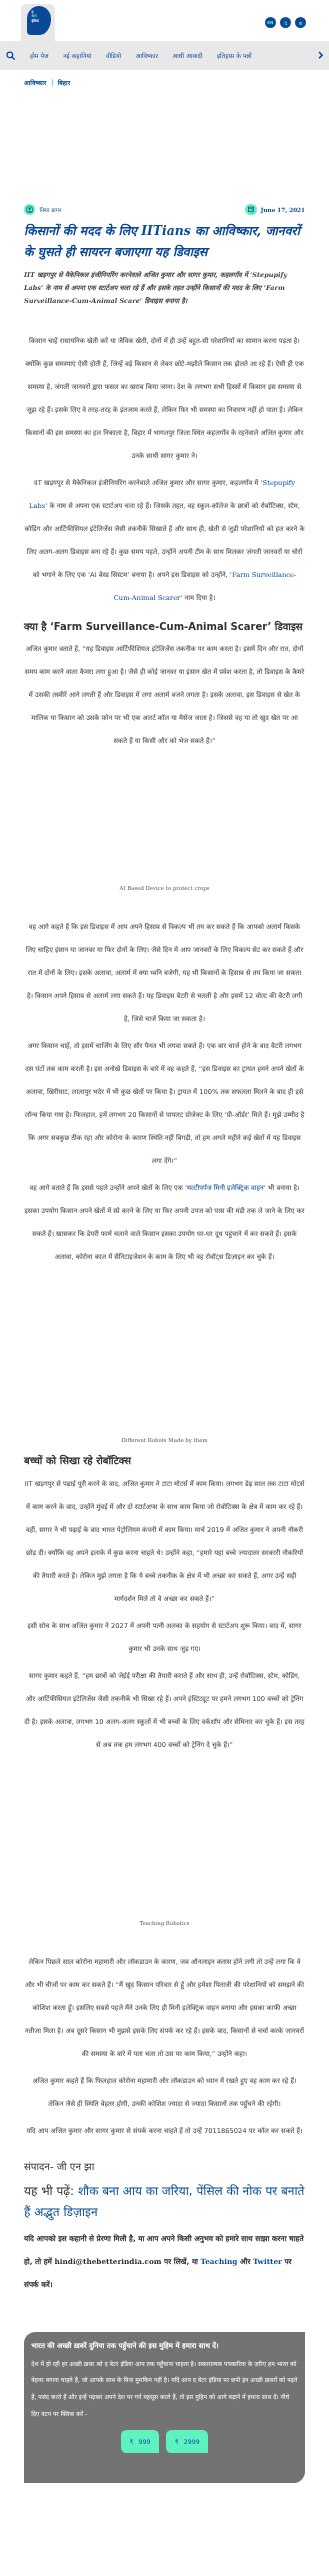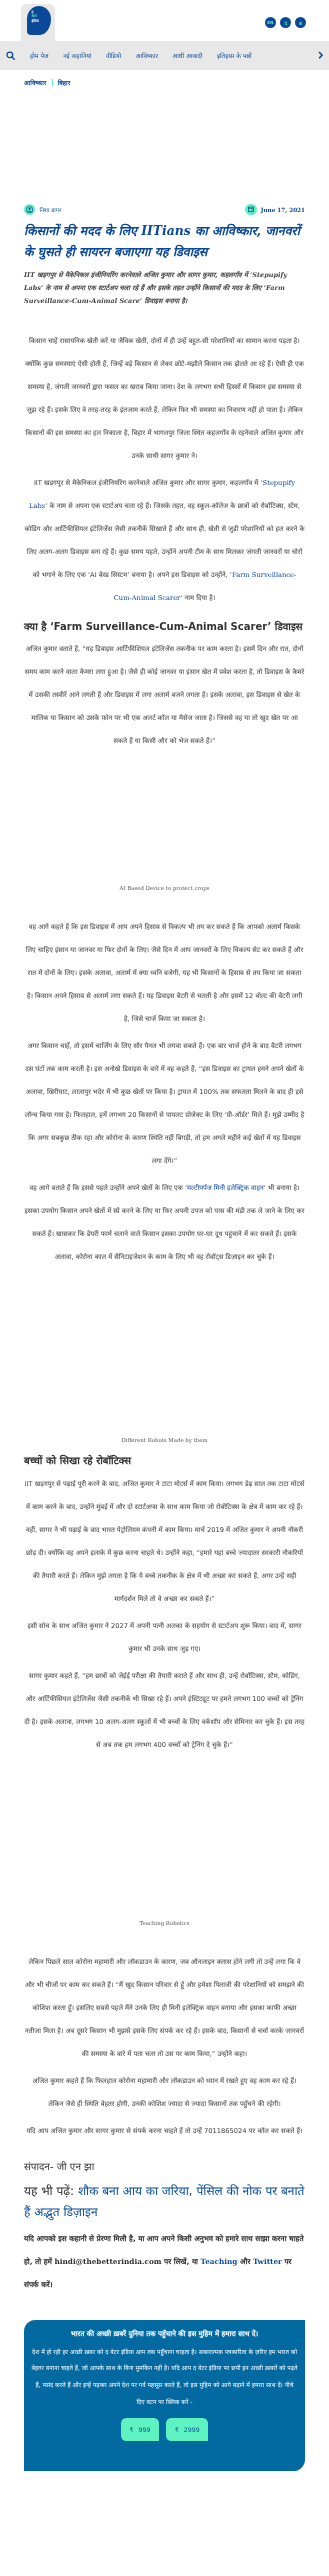--- a/index.html
+++ b/index.html
@@ -42,21 +42,21 @@
   .q { font-family: "DejaVu Serif", serif; }
 
   .figure { height: 156px; }
   .caption { text-align: center; font-family: "DejaVu Serif", serif; font-size: 5.4px; color: #555555; line-height: 10.4px; }
 
   .edit { font-weight: normal; font-size: 10px; margin-top: 13px; line-height: 21px; }
   .also { font-size: 12px; line-height: 21px; margin-top: 4.1px; }
   .cta-text { font-weight: bold; font-size: 7.3px; line-height: 23px; color: #2f2f2f; margin-top: 4.1px; }
   .cta-text .mail { font-family: "DejaVu Serif", serif; }
 
-  .donate { margin-top: 24px; background: #0369a1; border-radius: 11.4px 0 11.4px 0; padding: 8.3px 7.3px 30px; color: #ffffff; text-align: center; }
+  .donate { margin-top: 36px; background: #737373; border-radius: 11.4px 0 11.4px 0; padding: 8.3px 7.3px 30px; color: #ffffff; text-align: left; }
   .donate h3 { font-size: 7px; font-weight: bold; line-height: 12.4px; }
   .donate p { font-size: 6px; line-height: 16.6px; margin-top: 3.1px; }
   .donate .btns { display: flex; justify-content: center; gap: 7.8px; margin-top: 7.3px; }
   .donate .btn { background: #5ef2c0; color: #0b4898; font-size: 6.2px; height: 23px; padding: 0 8.3px; display: flex; align-items: center; gap: 5.2px; border-radius: 5.2px 5.2px 0 5.2px; }
 </style>
 </head>
 <body>
 
 <header>
   <div class="top">

